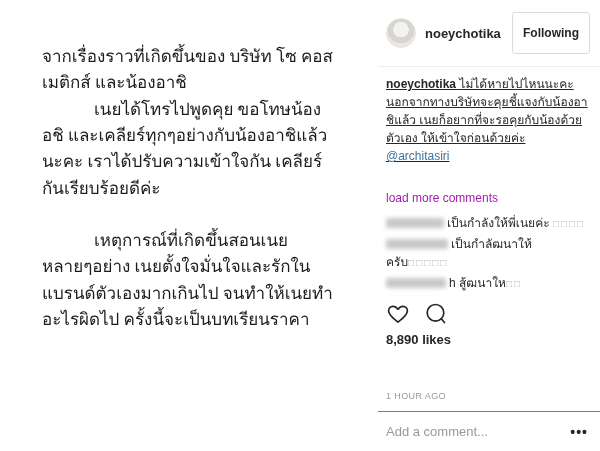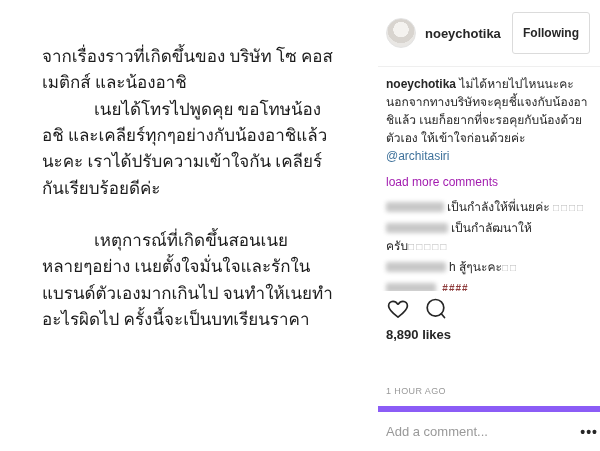--- a/index.html
+++ b/index.html
@@ -20,38 +20,38 @@
   .phead { display:flex; align-items:center; padding:12px 10px 12px 8px; border-bottom:1px solid #efefef; flex:none; }
   .avatar { width:30px; height:30px; border-radius:50%; flex:none;
             background:radial-gradient(circle at 50% 38%, #f4f2ef 0 34%, #d8d4cf 35% 60%, #e9e7e4 61%);
             border:1px solid #e3e3e3; }
   .uname { font-size:13px; font-weight:bold; margin-left:9px; color:#262626; flex:1;
            white-space:nowrap; overflow:hidden; }
   .follow-btn { font-size:12px; font-weight:bold; color:#262626; background:#fff;
                 border:1px solid #dbdbdb; border-radius:3px; padding:13px 10px; cursor:pointer; flex:none; }
 
   .comments { flex:1; overflow:hidden; padding:8px 10px 0 8px; font-size:12px; line-height:1.5; }
-  .caption { margin-bottom:8px; }
+  .caption { margin-bottom:24px;text-decoration:underline; }
   .bold-user { font-weight:bold; color:#262626; }
   .mention { color:#3f729b; }
   .load-more { color:#a21caf; font-size:12px; margin:2px 0 7px 0; cursor:pointer; display:block; }
   .comment { margin-bottom:3px; word-break:break-word; }
   .blur-user { display:inline-block; height:10px; border-radius:2px; background:#c8c8c8;
                filter:blur(2px); vertical-align:-1px; margin-right:3px; }
   .trail { color:#262626; }
   .boxes { color:#b9b9b9; font-size:10px; letter-spacing:2px; }
   .hearts { color:#8e3b3b; font-weight:bold; font-size:10px; letter-spacing:1px; }
 
   .actions { display:flex; align-items:center; gap:14px; padding:6px 10px 4px 8px; flex:none; }
   .icon-btn { background:none; border:none; padding:0; cursor:pointer; line-height:0; }
   .likes { font-size:13px; font-weight:bold; padding:2px 10px 1px 8px; flex:none; }
   .time { font-size:9px; color:#999; letter-spacing:.4px; padding:3px 10px 10px 8px;
           text-transform:uppercase; flex:none;margin-top:40px; }
-  .add-row { border-top:6px solid #8b5cf6; display:flex; align-items:center;
-             padding:12px 0 12px 8px; flex:none; }
+  .add-row { border-top:1px solid #8b5cf6; display:flex; align-items:center;
+             padding:12px 10px 12px 8px; flex:none; }
   .add-input { border:none; outline:none; font-size:13px; color:#262626; flex:1;
                font-family:"Liberation Sans","DejaVu Sans",sans-serif; background:transparent; }
   .add-input::placeholder { color:#999; }
   .more-btn { background:none; border:none; font-size:14px; font-weight:bold; color:#262626;
               cursor:pointer; letter-spacing:1px; line-height:0; padding:0 2px; }
 </style>
 </head>
 <body>
 
 <div class="post">
@@ -79,21 +79,21 @@
 
       <span class="load-more">load more comments</span>
 
       <div class="comment">
         <span class="blur-user" style="width:58px"></span><span class="trail"></span><span>เป็นกำลังให้พี่เนยค่ะ </span><span class="hearts"></span><span class="boxes">□□□□</span>
       </div>
       <div class="comment">
         <span class="blur-user" style="width:62px"></span><span class="trail"></span><span>เป็นกำลัฒนาให้ครับ</span><span class="hearts"></span><span class="boxes">□□□□□</span>
       </div>
       <div class="comment">
-        <span class="blur-user" style="width:60px"></span><span class="trail">h</span><span> สู้ๆนะคะ</span><span class="hearts"></span><span class="boxes">□□</span>
+        <span class="blur-user" style="width:60px"></span><span class="trail">h</span><span> สู้ฒนาให</span><span class="hearts"></span><span class="boxes">□□</span>
       </div>
       <div class="comment">
         <span class="blur-user" style="width:50px"></span><span class="trail"></span><span> </span><span class="hearts">####</span><span class="boxes"></span>
       </div>
       <div class="comment">
         <span class="blur-user" style="width:56px"></span><span class="trail">3</span><span> สู้นบทเร่ะพี่เนย </span><span class="hearts">##</span><span class="boxes">□</span> <span class="mention">@noeychotika</span>
       </div>
 
     </div>
 

